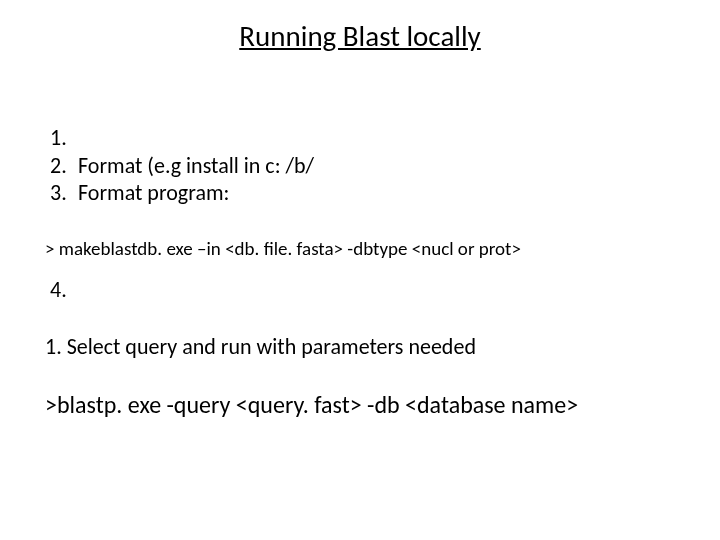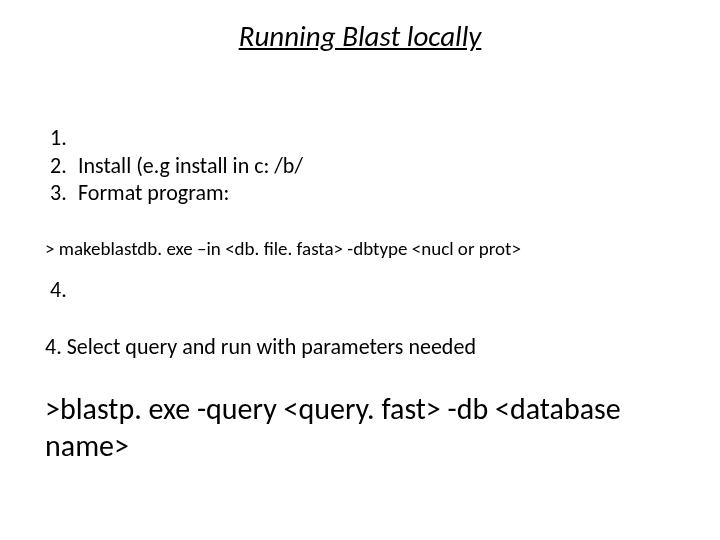--- a/index.html
+++ b/index.html
@@ -13,21 +13,20 @@
       background: #ffffff;
       font-family: Calibri, "Segoe UI", Arial, sans-serif;
       color: #000000;
       padding: 18px 40px 40px 40px;
     }
     .title {
       text-align: center;
       font-size: 29px;
       text-decoration: underline;
       margin-bottom: 70px;
-      font-style: italic;
     }
     .ol-block {
       padding-left: 10px;
       margin-bottom: 30px;
     }
     .ol-item {
       display: flex;
       font-size: 22px;
       line-height: 1.25;
     }
@@ -45,44 +44,44 @@
       font-size: 22px;
       padding-left: 10px;
       margin-bottom: 30px;
     }
     .step5 {
       font-size: 22px;
       padding-left: 5px;
       margin-bottom: 30px;
     }
     .cmd2 {
-      font-size: 30px;
+      font-size: 24px;
       padding-left: 5px;
     }
   </style>
 </head>
 <body>
 
 <div class="title">Running Blast locally</div>
 
 <div class="ol-block">
   <div class="ol-item">
     <span class="ol-num">1.</span>
   </div>
   <div class="ol-item">
     <span class="ol-num">2.</span>
-    <span>Install (e.g install in c: /b/</span>
+    <span>Format (e.g install in c: /b/</span>
   </div>
   <div class="ol-item">
     <span class="ol-num">3.</span>
     <span>Format program:</span>
   </div>
 </div>
 
 <div class="cmd">&gt; makeblastdb. exe –in &lt;db. file. fasta&gt; -dbtype &lt;nucl or prot&gt;</div>
 
 <div class="ol-item-4">
   <span class="ol-num">4.</span>
 </div>
 
-<div class="step5">4. Select query and run with parameters needed</div>
+<div class="step5">1. Select query and run with parameters needed</div>
 
 <div class="cmd2">&gt;blastp. exe  -query &lt;query. fast&gt; -db &lt;database name&gt;</div>
 
 </body></html>

